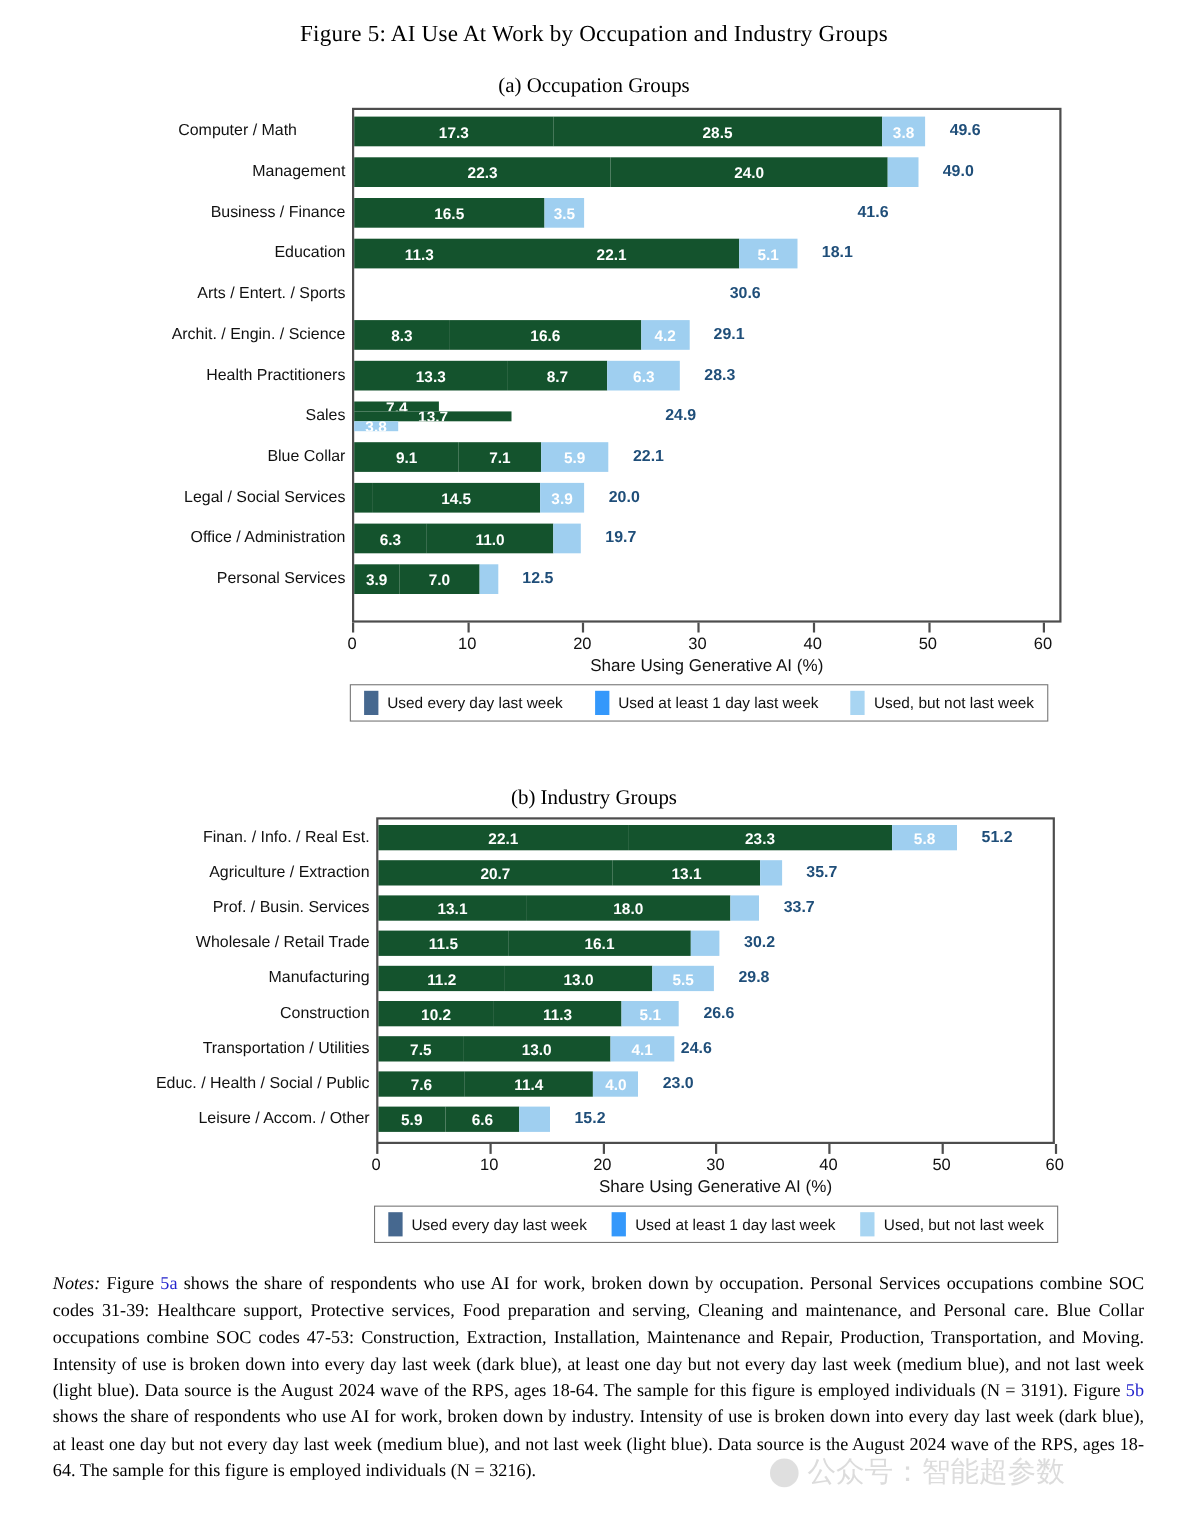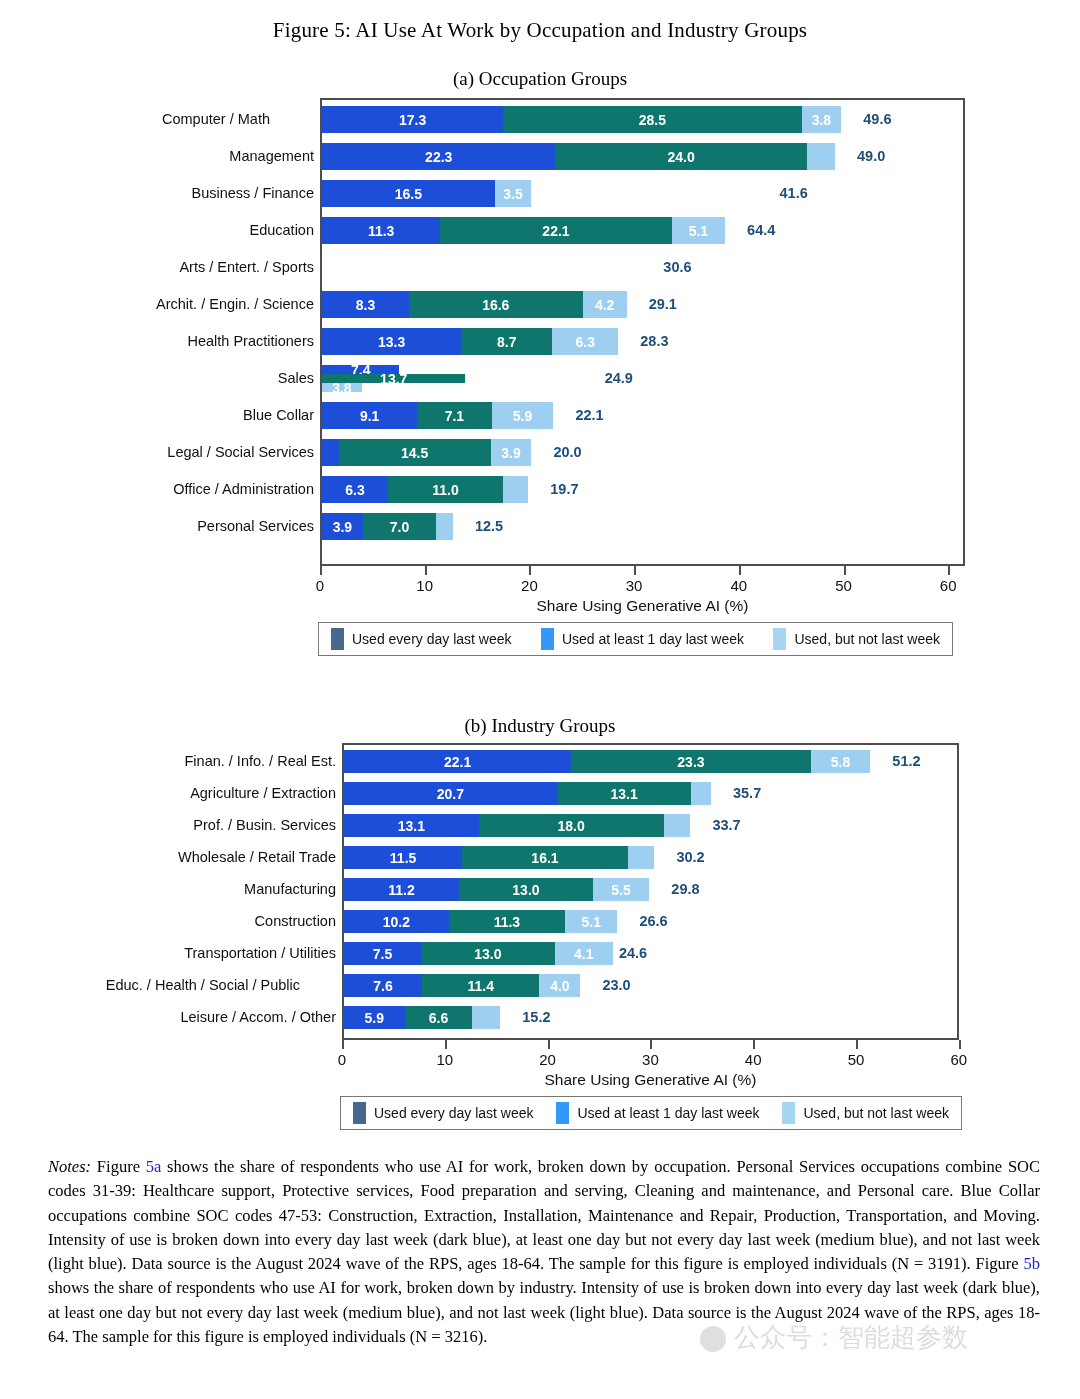--- a/index.html
+++ b/index.html
@@ -48,22 +48,22 @@
   }
   .bar{position:absolute;display:flex;}
   .seg{
     position:relative;
     display:flex;align-items:center;justify-content:center;
     font-family:"Liberation Sans",sans-serif;
     font-size:14px;font-weight:bold;color:#ffffff;
     overflow:hidden;
     line-height:1;
   }
-  .seg.s1{background:#1d4ed8;}
-  .seg.s2{background:#0f766e;}
+  .seg.s1{background:#14532d;}
+  .seg.s2{background:#14532d;}
   .seg.s3{background:#9fcff0;}
   .total{
     position:absolute;
     font-family:"Liberation Sans",sans-serif;
     font-size:14.5px;font-weight:bold;color:#1f4e79;
     white-space:nowrap;line-height:1;
   }
   .tick{
     position:absolute;width:2px;background:#4d4d4d;
   }
@@ -152,21 +152,21 @@
         <div class="seg s1" style="width: 172.755px; height: 27px;">16.5</div>
         <div class="seg s3" style="width: 36.645px; height: 27px;">3.5</div>
       </div>
       <div class="total" style="left: 779.552px; top: 95.5px;">41.6</div>
       <div class="rowlabel" style="right: 766px; top: 132.5px;">Education</div>
       <div class="bar" style="left: 322px; top: 127px; height: 27px;">
         <div class="seg s1" style="width: 118.311px; height: 27px;">11.3</div>
         <div class="seg s2" style="width: 231.387px; height: 27px;">22.1</div>
         <div class="seg s3" style="width: 53.397px; height: 27px;">5.1</div>
       </div>
-      <div class="total" style="left: 747.095px; top: 132.5px;">64.4</div>
+      <div class="total" style="left: 747.095px; top: 132.5px;">18.1</div>
       <div class="rowlabel" style="right: 766px; top: 169.5px;">Arts / Entert. / Sports</div>
       <div class="total" style="left: 663.335px; top: 169.5px;">30.6</div>
       <div class="rowlabel" style="right: 766px; top: 206.5px;">Archit. / Engin. / Science</div>
       <div class="bar" style="left: 322px; top: 201px; height: 27px;">
         <div class="seg s1" style="width: 86.901px; height: 27px;">8.3</div>
         <div class="seg s2" style="width: 173.802px; height: 27px;">16.6</div>
         <div class="seg s3" style="width: 43.974px; height: 27px;">4.2</div>
       </div>
       <div class="total" style="left: 648.677px; top: 206.5px;">29.1</div>
       <div class="rowlabel" style="right: 766px; top: 243.5px;">Health Practitioners</div>
@@ -289,21 +289,21 @@
         <div class="seg s3" style="width: 52.428px; height: 23px;">5.1</div>
       </div>
       <div class="total" style="left: 639.448px; top: 176.5px;">26.6</div>
       <div class="rowlabel" style="right: 744px; top: 208.5px;">Transportation / Utilities</div>
       <div class="bar" style="left: 344px; top: 205px; height: 23px;">
         <div class="seg s1" style="width: 77.1px; height: 23px;">7.5</div>
         <div class="seg s2" style="width: 133.64px; height: 23px;">13.0</div>
         <div class="seg s3" style="width: 58px; height: 23px;">4.1</div>
       </div>
       <div class="total" style="left: 618.888px; top: 208.5px;">24.6</div>
-      <div class="rowlabel" style="right: 780px; top: 240.5px; padding-left: 18px;">Educ. / Health / Social / Public</div>
+      <div class="rowlabel" style="right: 744px; top: 240.5px; padding-left: 18px;">Educ. / Health / Social / Public</div>
       <div class="bar" style="left: 344px; top: 237px; height: 23px;">
         <div class="seg s1" style="width: 78.128px; height: 23px;">7.6</div>
         <div class="seg s2" style="width: 117.192px; height: 23px;">11.4</div>
         <div class="seg s3" style="width: 41.12px; height: 23px;">4.0</div>
       </div>
       <div class="total" style="left: 602.44px; top: 240.5px;">23.0</div>
       <div class="rowlabel" style="right: 744px; top: 272.5px;">Leisure / Accom. / Other</div>
       <div class="bar" style="left: 344px; top: 269px; height: 23px;">
         <div class="seg s1" style="width: 60.652px; height: 23px;">5.9</div>
         <div class="seg s2" style="width: 67.848px; height: 23px;">6.6</div>

